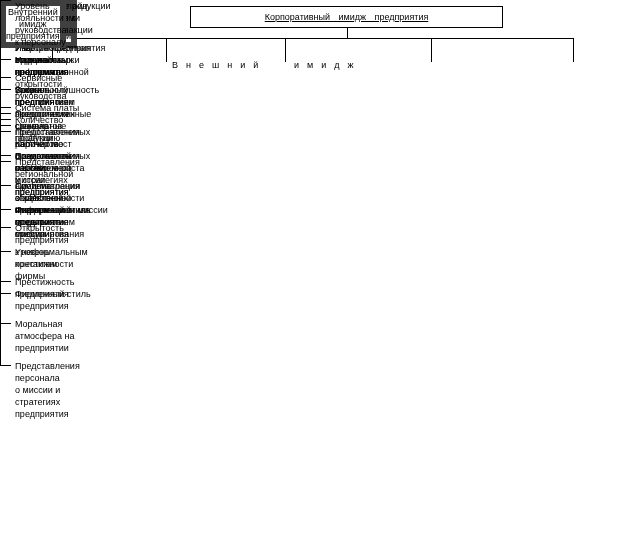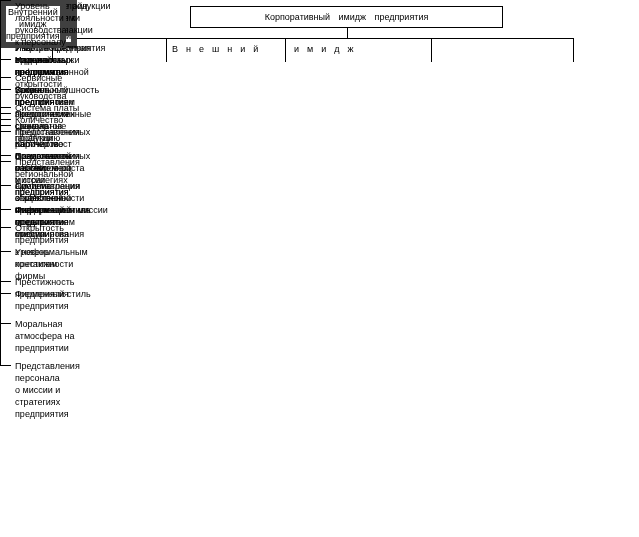--- a/index.html
+++ b/index.html
@@ -4,30 +4,30 @@
 <style>
   html,body{margin:0;padding:0;background:#ffffff;}
   body{width:639px;height:537px;overflow:hidden;position:relative;
        font-family:"Liberation Sans","DejaVu Sans",sans-serif;
        font-size:9px;line-height:12px;color:#000;}
   #stage{position:absolute;left:0;top:0;width:639px;height:537px;}
 
   .box{position:absolute;border:1px solid #000;background:#fff;
        display:flex;align-items:center;justify-content:center;
        text-align:center;white-space:pre;box-sizing:border-box;}
-  #title-box{left:190px;top:6px;width:313px;height:22px;word-spacing:6px;}
+  #title-box{left:190px;top:6px;width:313px;height:22px;word-spacing:6px;text-decoration:underline;}
 
   .vline{position:absolute;width:0;border-left:1px solid #000;}
   .hline{position:absolute;height:0;border-top:1px solid #000;}
   #c-title-drop{left:347px;top:28px;height:10px;}
   #c-dist{left:52px;top:38px;width:522px;}
   .drop{top:38px;height:24px;}
   #d1{left:52px;} #d2{left:166px;} #d3{left:285px;} #d4{left:431px;} #d5{left:573px;}
 
-  .ext-word{position:absolute;top:43px;letter-spacing:8px;white-space:pre;}
+  .ext-word{position:absolute;top:59px;letter-spacing:8px;white-space:pre;}
   #ext-w1{left:172px;} #ext-w2{left:294px;}
 
   .hbox{position:absolute;border:6px solid #404040;background:#fff;
         display:flex;align-items:center;justify-content:center;
         text-align:center;white-space:pre;box-sizing:border-box;}
   .col:nth-of-type(1) .hbox{left:7px;top:62px;width:95px;height:40px;}
   .col:nth-of-type(2) .hbox{left:118px;top:62px;width:97px;height:36px;}
   .col:nth-of-type(3) .hbox{left:243px;top:62px;width:108px;height:44px;}
   .col:nth-of-type(4) .hbox{left:392px;top:62px;width:79px;height:44px;}
   .col:nth-of-type(5) .hbox{left:530px;top:62px;width:87px;height:44px;}

